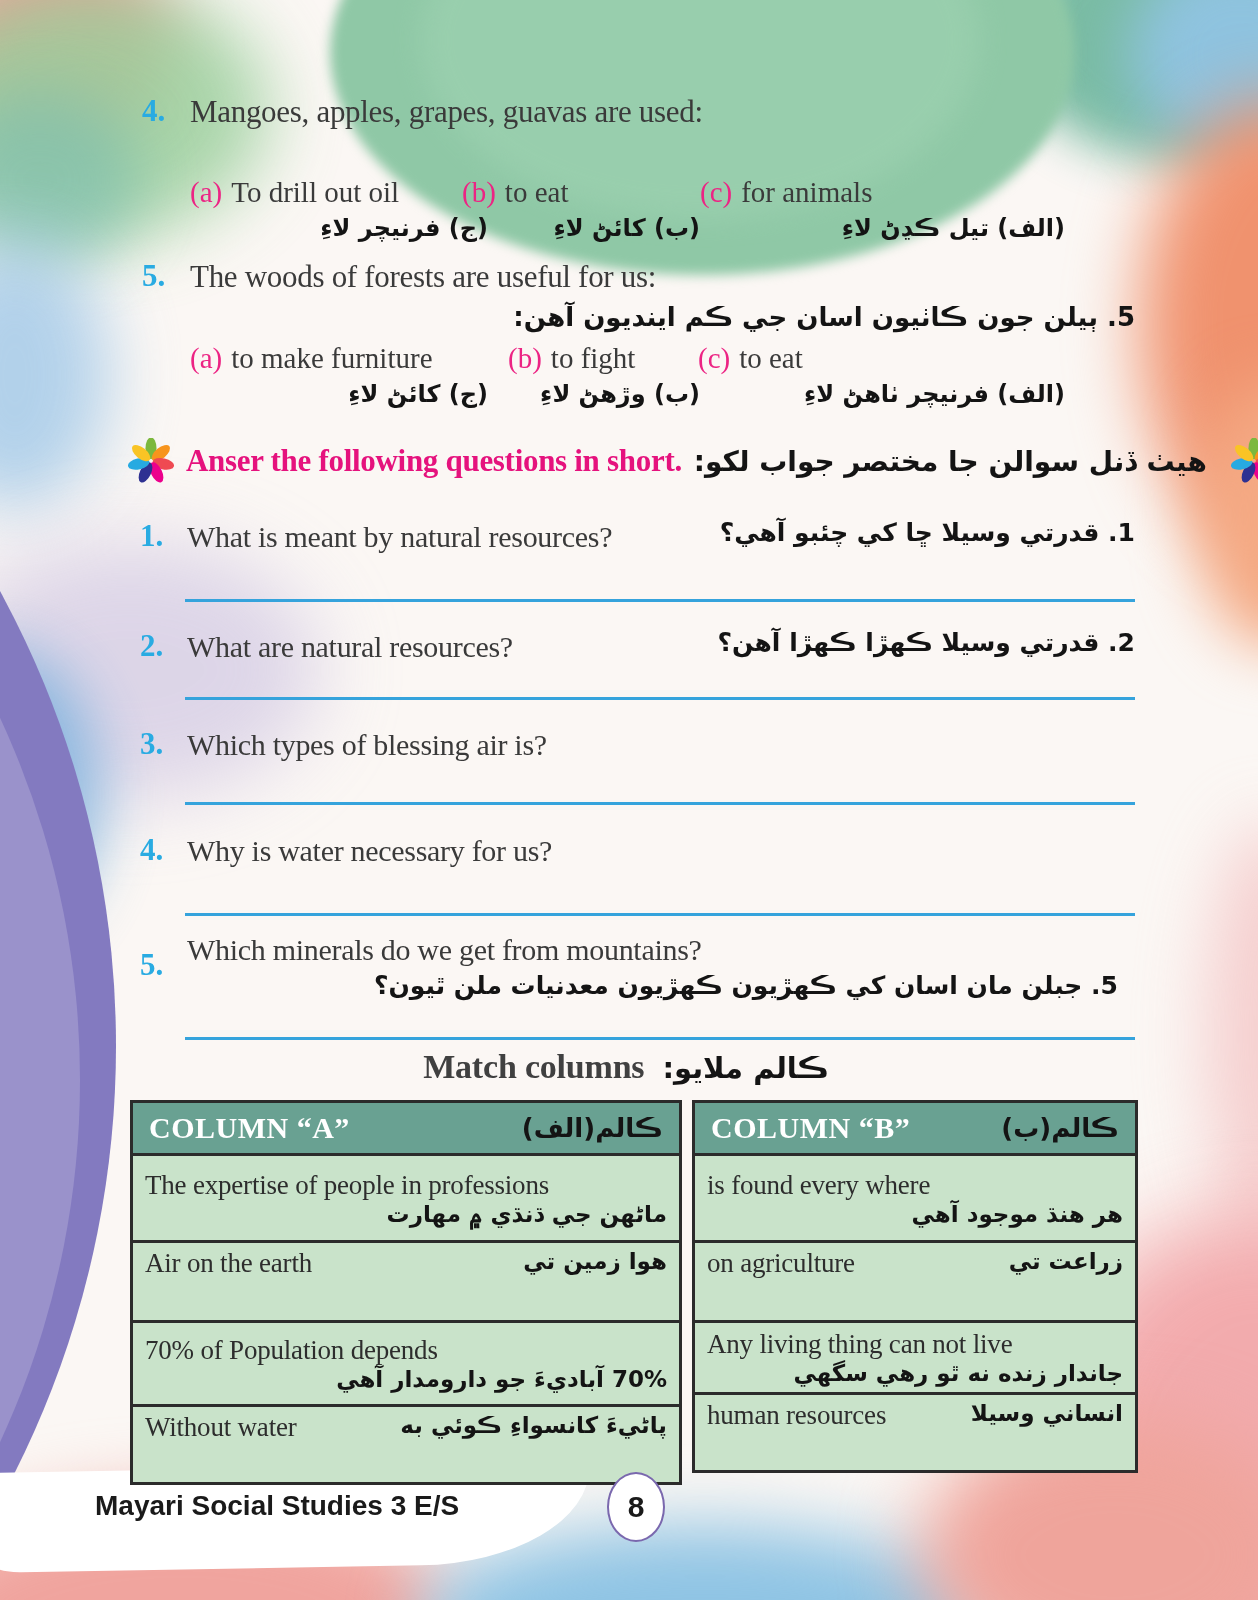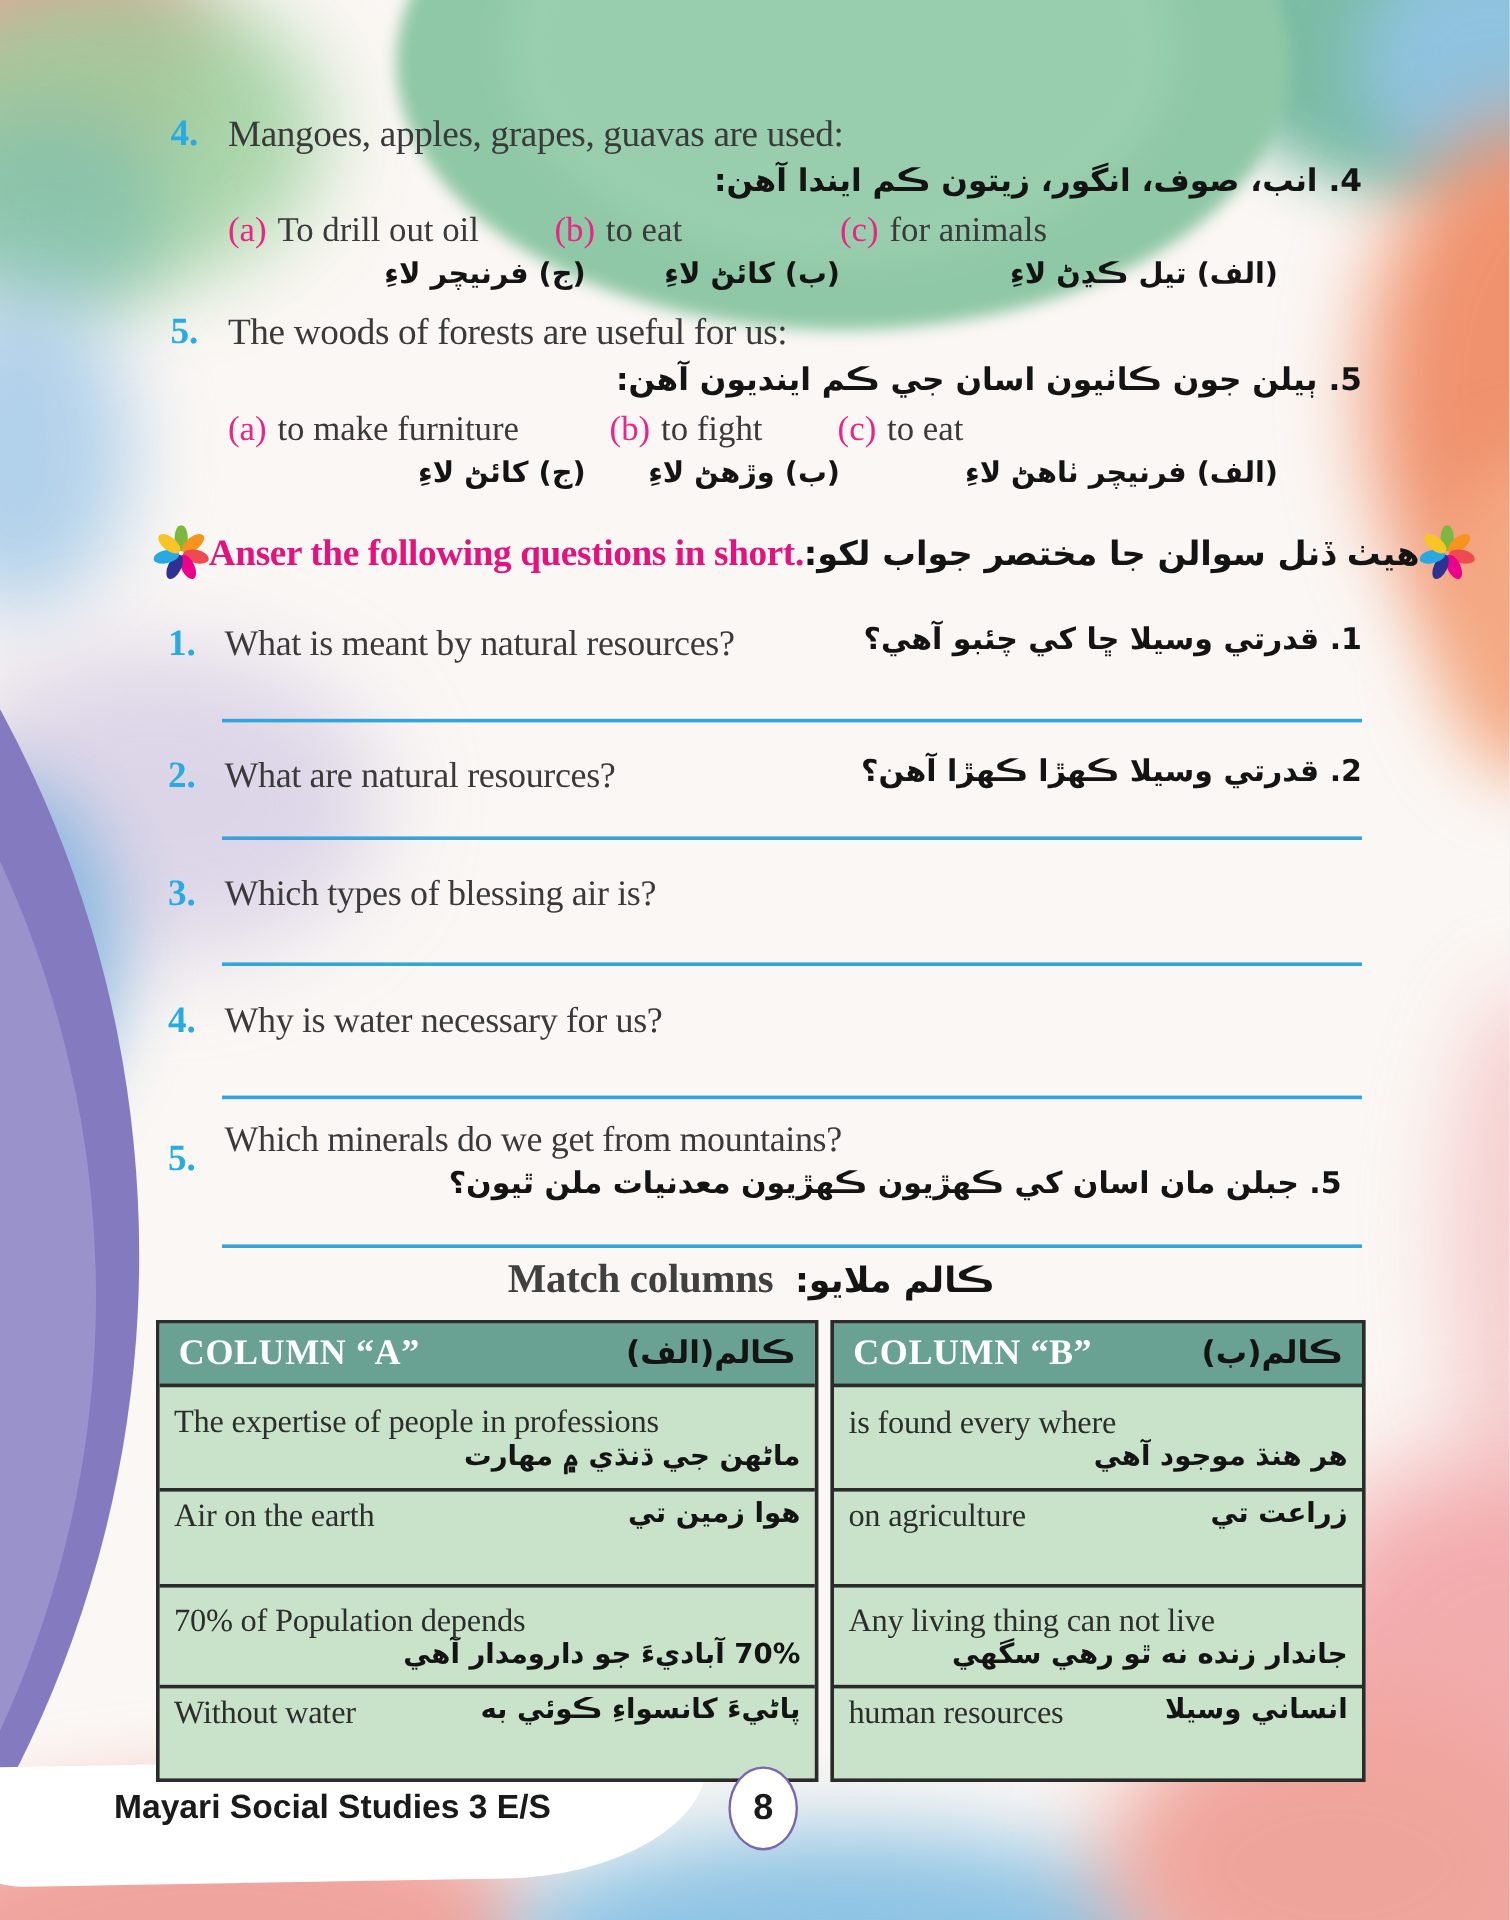--- a/index.html
+++ b/index.html
@@ -38,21 +38,21 @@
   
   .mcq-row{left:0;width:100%;height:44px;}
   .mcq-row .qnum{position:absolute;left:142px;top:0;}
   .mcq-row .qtext{position:absolute;left:190px;top:1px;font-size:31px;letter-spacing:-0.3px;}
   .mcq-ur{right:123px;font-size:26px;}
   .opts-en{left:190px;font-size:29px;display:flex;}
   .opt{display:inline-flex;gap:9px;white-space:nowrap;}
   .opts-ur{left:0;width:100%;height:42px;font-size:24px;}
   .opts-ur .ur{position:absolute;top:0;white-space:nowrap;}
   
-  .sec-head{left:128px;right:96px;display:flex;align-items:center;}
+  .sec-head{left:128px;right:96px;display:flex;align-items:center;gap:12px;}
   .sec-title-en{color:#E5127D;font-weight:700;font-size:31px;letter-spacing:-0.3px;white-space:nowrap;}
   .sec-title-ur{font-size:28px;white-space:nowrap;}
   .sec-head .spacer{flex:1;}
   
   .sq{left:0;width:100%;height:44px;}
   .sq .sq-num{position:absolute;left:140px;top:0;}
   .sq .sq-en{position:absolute;left:187px;top:2px;font-size:30px;letter-spacing:-0.3px;}
   .sq .sq-ur{position:absolute;right:123px;top:0;font-size:25px;}
   .ans-line{left:185px;width:950px;height:3px;background:#35A3DC;}
   
@@ -96,21 +96,20 @@
   <div class="wc wc-b-red"></div>
   <div class="purple-outer"></div>
   <div class="purple-inner"></div>
   <div class="wc wc-green-top"></div>
   <div class="wc wc-green-top2"></div>
 
   <div class="z mcq-row" style="top:93px">
     <span class="qnum">4.</span>
     <span class="qtext">Mangoes, apples,  grapes, guavas are used:</span>
   </div>
-  <div class="z ur mcq-ur" style="top:136px">4.  انب، صوف، انگور، زيتون ڪم ايندا آهن:</div>
   <div class="z opts-en" style="top:176px">
     <span class="opt" style="min-width:272px">
         <i class="letter">(a)</i>
         <span>To drill out oil</span>
       </span>
     <span class="opt" style="min-width:238px">
         <i class="letter">(b)</i>
         <span>to eat</span>
       </span>
     <span class="opt">
@@ -240,21 +239,21 @@
       <span class="ur mt-h-ur">ڪالم(ب)</span>
     </div>
     <div class="mt-row" style="height:84px">
       <div class="mt-en">is found every where</div>
       <div class="ur mt-ur-cell">هر هنڌ موجود آهي</div>
     </div>
     <div class="mt-row inline" style="height:80px">
       <div class="mt-en">on agriculture</div>
       <div class="ur mt-ur-cell">زراعت تي</div>
     </div>
-    <div class="mt-row" style="height:84px">
+    <div class="mt-row" style="height:72px">
       <div class="mt-en">Any living thing can not live</div>
       <div class="ur mt-ur-cell">جاندار زنده نه ٿو رهي سگهي</div>
     </div>
     <div class="mt-row inline" style="height:78px">
       <div class="mt-en">human resources</div>
       <div class="ur mt-ur-cell">انساني وسيلا</div>
     </div>
   </div>
 
   <div class="footer-wave"></div>

